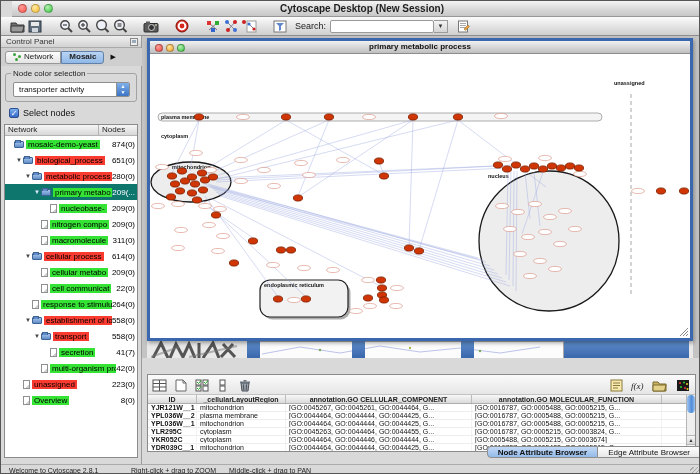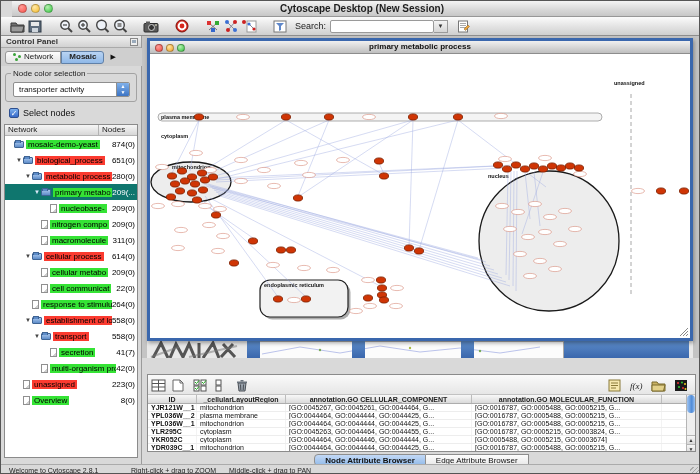--- a/index.html
+++ b/index.html
@@ -20,21 +20,21 @@
   background:linear-gradient(#fbfbfb,#e2e2e2 55%,#cfcfcf);border-bottom:1px solid #8d8d8d;padding-left:7px}
 .tbi{width:18px;height:16px;display:flex;align-items:center;justify-content:center;flex:0 0 auto}
 .gap{width:13px;flex:0 0 auto}
 .search-label{font-size:9px;color:#222;margin:0 4px 0 6px}
 .search-input{width:104px;height:13px;border:1px solid #9a9a9a;border-radius:2px;background:#fff;font-size:9px;padding:0 3px}
 .combo-btn{width:14px;height:13px;border:1px solid #9a9a9a;border-left:none;background:linear-gradient(#f4f4f4,#d5d5d5);
   font-size:6px;color:#333;display:flex;align-items:center;justify-content:center}
 
 #cp{position:absolute;left:0;top:35px;width:141px;height:428px;background:#d9d9d9;border-right:1px solid #9b9b9b}
 .panel-hdr{position:relative;height:12px;background:linear-gradient(#efefef,#d2d2d2);border-bottom:1px solid #aaa;
-  font-size:8px;font-weight:bold;color:#333;line-height:12px;padding-left:5px}
+  font-size:8px;font-weight:normal;color:#333;line-height:12px;padding-left:5px}
 .float-ic{position:absolute;right:3px;top:2px;width:8px;height:8px;border:1px solid #888;background:#eee}
 .float-ic:before{content:"";position:absolute;left:1px;top:1px;width:4px;height:3px;background:#9ab}
 .cp-tabs{position:absolute;left:0;top:12px;width:141px;height:18px;background:#cfcfcf;display:flex;align-items:center;padding-left:4px}
 .cp-tab{height:13px;font-size:8px;line-height:12px;padding:0 7px;border:1px solid #979797;background:linear-gradient(#fdfdfd,#e4e4e4);
   display:flex;align-items:center;color:#222}
 .cp-tab.first{border-radius:3px 0 0 3px}
 .cp-tab.sel{background:linear-gradient(#b9d4f3,#8fb8e8);border-color:#6181a8;border-radius:0 3px 3px 0;font-weight:bold}
 .tab-arrow{margin-left:6px;font-size:7px;color:#111}
 .net-ic{width:8px;height:8px;margin-right:3px;position:relative}
 .net-ic i{position:absolute;width:3px;height:3px;border-radius:50%;background:#3aa33a}
@@ -85,32 +85,32 @@
 .grip{stroke:#888;stroke-width:1}
 
 #strip{position:absolute;left:5px;top:305px;width:546px;height:17px;background:#e9e9e9}
 .bw{position:absolute;top:0;height:17px;background:#fcfcfc;border:1px solid #a9a9a9;border-bottom:none}
 .bluechip{position:absolute;top:0;height:17px;background:linear-gradient(#5d8cc9,#3a67ad)}
 
 #dp{position:absolute;left:141px;top:357px;width:559px;height:106px;background:#d9d9d9}
 #dp .panel-hdr{height:13px;line-height:13px}
 #dp-body{position:absolute;left:5px;top:16px;width:549px;height:78px;border:1px solid #8b8b8b;background:#fff;overflow:hidden}
 .dp-toolbar{position:relative;height:20px;background:linear-gradient(#fafafa,#e6e6e6);border-bottom:1px solid #c2c2c2}
-.dpi{position:absolute;top:2px;width:17px;height:16px;display:flex;align-items:center;}
+.dpi{position:absolute;top:2px;width:17px;height:16px;display:flex;align-items:center;justify-content:center}
 .dhdr{display:flex;height:9px;background:linear-gradient(#f8f8f8,#dadada);border-bottom:1px solid #adadad;font-size:7px;font-weight:bold;color:#222}
 .dhc{border-right:1px solid #bcbcbc;text-align:center;line-height:9px;overflow:hidden;white-space:nowrap}
 .drow{display:flex;height:8px;font-size:7px;color:#111;border-bottom:1px solid #ededed;background:#fff}
 .dc{display:block;line-height:8px;padding-left:3px;overflow:hidden;white-space:nowrap;border-right:1px solid #f3f3f3}
 .c0{width:49px;font-weight:bold}.c1{width:89px}.c2{width:186px}.c3{width:190px}
 .h0{width:49px}.h1{width:89px}.h2{width:186px}.h3{width:190px}.hfill{flex:1}
 #vscroll{position:absolute;right:0;top:20px;width:9px;height:58px;background:#efefef;border-left:1px solid #b5b5b5}
 #vthumb{position:absolute;left:0;top:0;width:8px;height:18px;border-radius:4px;background:linear-gradient(90deg,#9ec3f0,#4f8bd8 60%,#9ec3f0)}
 .sarr{position:absolute;left:0;width:8px;height:9px;font-size:5px;line-height:9px;text-align:center;color:#333;background:linear-gradient(#f6f6f6,#d8d8d8);border-top:1px solid #b5b5b5}
 
-#dp-tabs{position:absolute;left:0;top:96px;width:559px;height:13px;display:flex;justify-content:center}
+#dp-tabs{position:absolute;left:0;top:88px;width:559px;height:13px;display:flex;justify-content:flex-end}
 .dtab{height:12px;font-size:8px;line-height:11px;padding:0 10px;border:1px solid #8e8e8e;background:linear-gradient(#fdfdfd,#e8e8e8);color:#111}
 .dtab.first{border-radius:4px 0 0 4px}
 .dtab.last{border-radius:0 4px 4px 0}
 .dtab+.dtab{border-left:none}
 .dtab.sel{background:linear-gradient(#c3d9f6,#93bbe9);font-weight:bold}
 
 #status{position:absolute;left:0;top:463px;width:700px;height:11px;background:#d9d9d9;border-top:1px solid #ababab;font-size:7px;color:#222}
 #status span{position:absolute;top:2px}
 #grip{position:absolute;right:0;top:0;width:11px;height:11px;
   background:repeating-linear-gradient(135deg,transparent 0 2px,#a9a9a9 2px 3px)}

